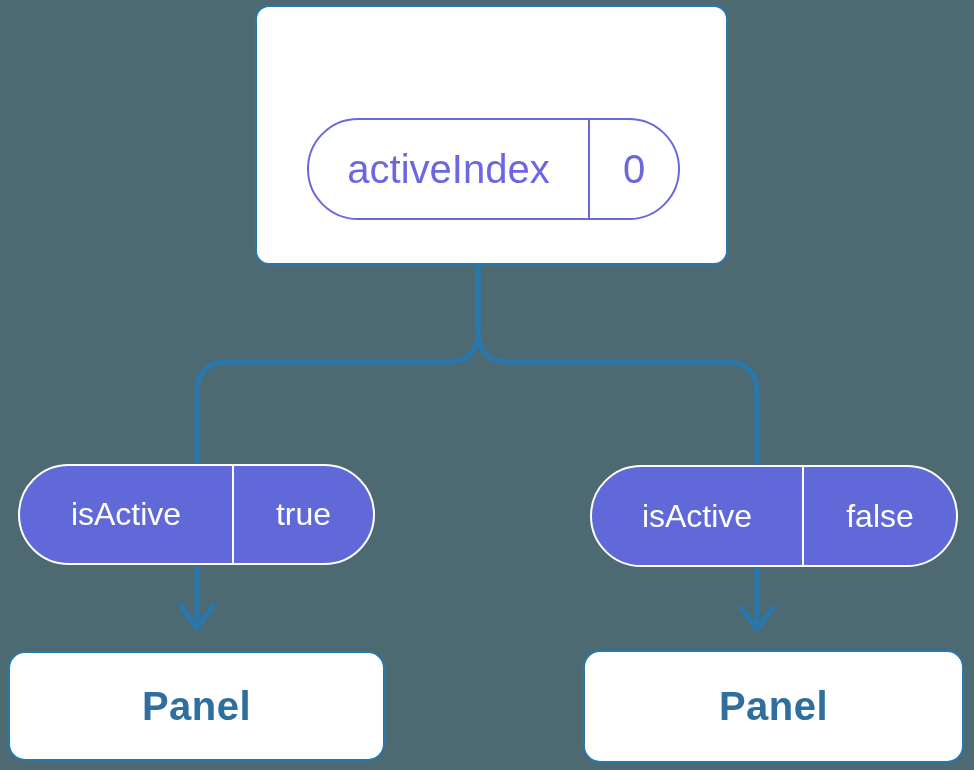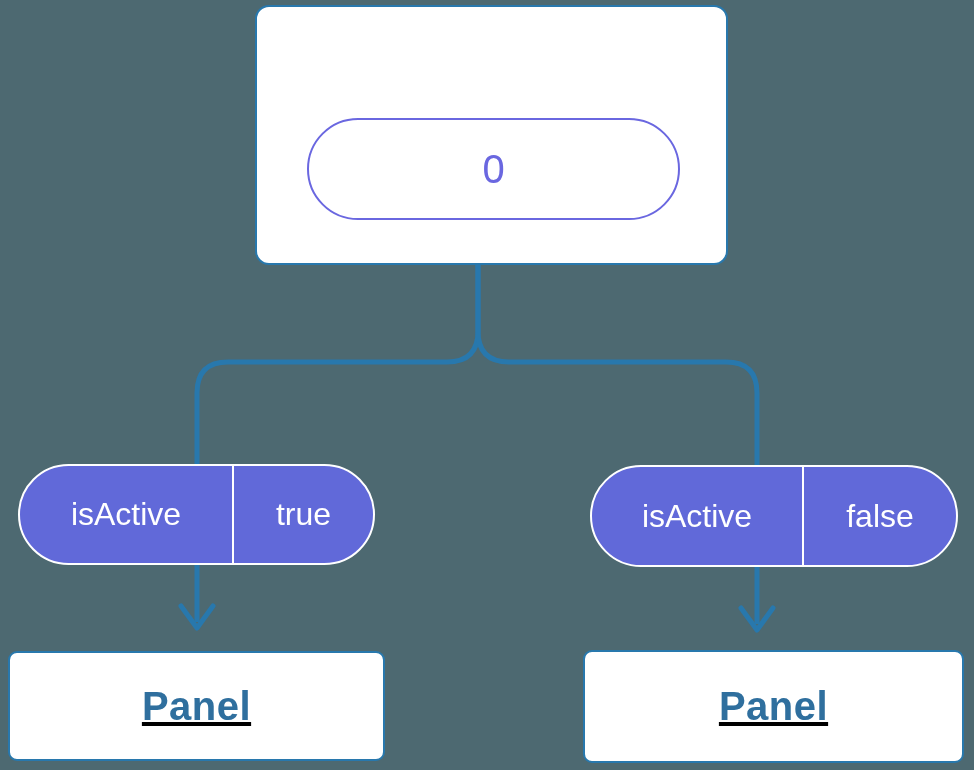--- a/index.html
+++ b/index.html
@@ -125,22 +125,21 @@
     width: 368px;
     height: 102px;
   }
   .pill-right .seg-name { flex: 0 0 210px; }
 
   
   .panel-card {
     display: flex;
     align-items: center;
     justify-content: center;
-    border-radius: 9px;
-    text-decoration: underline;
+    border-radius: 17px;
   }
   .panel-left {
     left: 8px;
     top: 651px;
     width: 377px;
     height: 110px;
   }
   .panel-right {
     left: 583px;
     top: 650px;
@@ -155,20 +154,21 @@
 
   <svg class="connectors" viewBox="0 0 974 770" aria-hidden="true">
     <path class="conn" d="M478 265 V331 Q478 362 447 362 H228 Q197 362 197 393 V622"></path>
     <path class="conn" d="M478 265 V331 Q478 362 509 362 H726 Q757 362 757 393 V624"></path>
     <path class="conn arrowhead" d="M181 606 L197 628 L213 606"></path>
     <path class="conn arrowhead" d="M741 608 L757 630 L773 608"></path>
   </svg>
 
   <div class="card root-card">
     <div class="state-pill">
+      <span class="seg-name">activeIndex</span>
       <span class="seg-value">0</span>
     </div>
   </div>
 
   <div class="prop-pill pill-left">
     <span class="seg-name">isActive</span>
     <span class="seg-value">true</span>
   </div>
 
   <div class="prop-pill pill-right">

